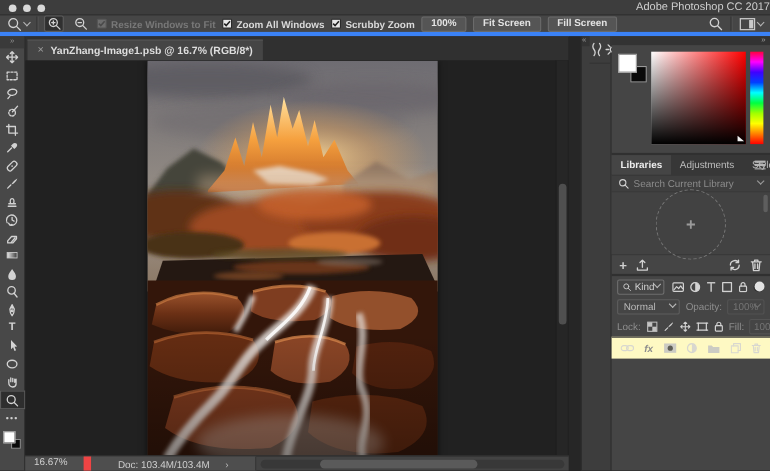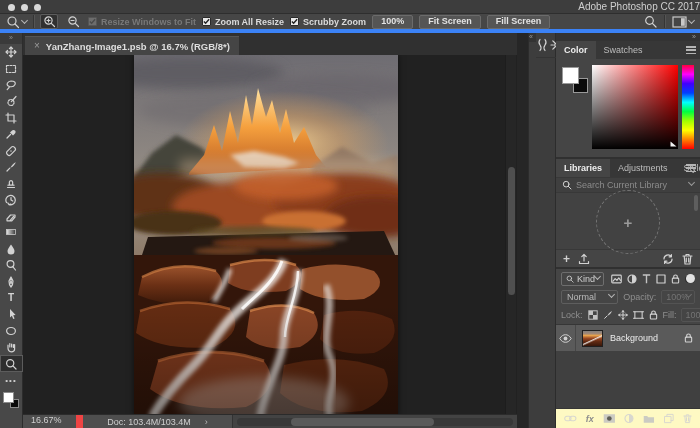--- a/index.html
+++ b/index.html
@@ -196,21 +196,21 @@
           </svg>
       </span>
       <span class="cb-label">Resize Windows to Fit</span>
     </div>
     <div class="cb-row">
       <span class="checkbox">
         <svg width="7" height="7" viewBox="0 0 8 8">
             <path d="M1 4 L3 6 L7 1.5"></path>
           </svg>
       </span>
-      <span class="cb-label">Zoom All Resize</span>
+      <span class="cb-label">Zoom All Windows</span>
     </div>
     <div class="cb-row">
       <span class="checkbox">
         <svg width="7" height="7" viewBox="0 0 8 8">
             <path d="M1 4 L3 6 L7 1.5"></path>
           </svg>
       </span>
       <span class="cb-label">Scrubby Zoom</span>
     </div>
     <button class="ob-btn">100%</button>
@@ -528,29 +528,20 @@
         <svg width="16" height="12" viewBox="0 0 16 12">
           <path d="M1 11 L3 6 L5 8 L7 2 L9 7 L11 4 L13 8 L15 6 L15 11 Z" fill="#cfcfcf"></path>
         </svg>
       </div>
     </div>
 
     <div class="panelcol">
       <div class="dock-head">»</div>
 
       <div class="panel">
-        <div class="ptabs">
-          <div class="ptab active">Color</div>
-          <div class="ptab">Swatches</div>
-          <div class="pmenu">
-              <i></i>
-              <i></i>
-              <i></i>
-            </div>
-        </div>
         <div class="color-body">
           <div class="cswatches">
             <span class="b"></span>
             <span class="f"></span>
           </div>
           <div class="satsq">
             <span class="marker"></span>
           </div>
           <div class="huebar"></div>
         </div>
@@ -670,36 +661,20 @@
           </div>
           <div class="fill-group">
             <span class="dimlabel">Fill:</span>
             <div class="dimval">
               <span>100%</span>
 
             </div>
           </div>
         </div>
 
-        <div class="lr-list">
-          <div class="layerrow">
-            <div class="eyecell">
-              <svg width="13" height="9" viewBox="0 0 13 9">
-                <path d="M0.8 4.5 C2.6 1.6 4.5 0.7 6.5 0.7 C8.5 0.7 10.4 1.6 12.2 4.5 C10.4 7.4 8.5 8.3 6.5 8.3 C4.5 8.3 2.6 7.4 0.8 4.5 Z" fill="none" stroke="#d0d0d0" stroke-width="1"></path>
-                <circle cx="6.5" cy="4.5" r="1.9" fill="#d0d0d0"></circle>
-              </svg>
-            </div>
-            <div class="lthumb"></div>
-            <span class="lname">Background</span>
-            <svg class="ic layerlock" width="9" height="10" viewBox="0 0 10 11">
-              <rect x="1.5" y="4.5" width="7" height="5.5" rx="0.8"></rect>
-                <path d="M3 4.5 V3 a2 2 0 0 1 4 0 V4.5"></path>
-            </svg>
-          </div>
-        </div>
 
         <div class="lr-foot">
           <svg class="ic" width="14" height="9" viewBox="0 0 14 9">
             <rect x="0.8" y="2" width="7" height="5" rx="2.5"></rect>
               <rect x="6.2" y="2" width="7" height="5" rx="2.5"></rect>
           </svg>
           <span class="dimlabel" style="font-style:italic; font-weight:bold;">fx</span>
           <svg width="14" height="11" viewBox="0 0 14 11">
             <rect x="0.8" y="0.8" width="12.4" height="9.4" fill="#c3c3c3"></rect>
             <circle cx="7" cy="5.5" r="2.6" fill="#434343"></circle>

